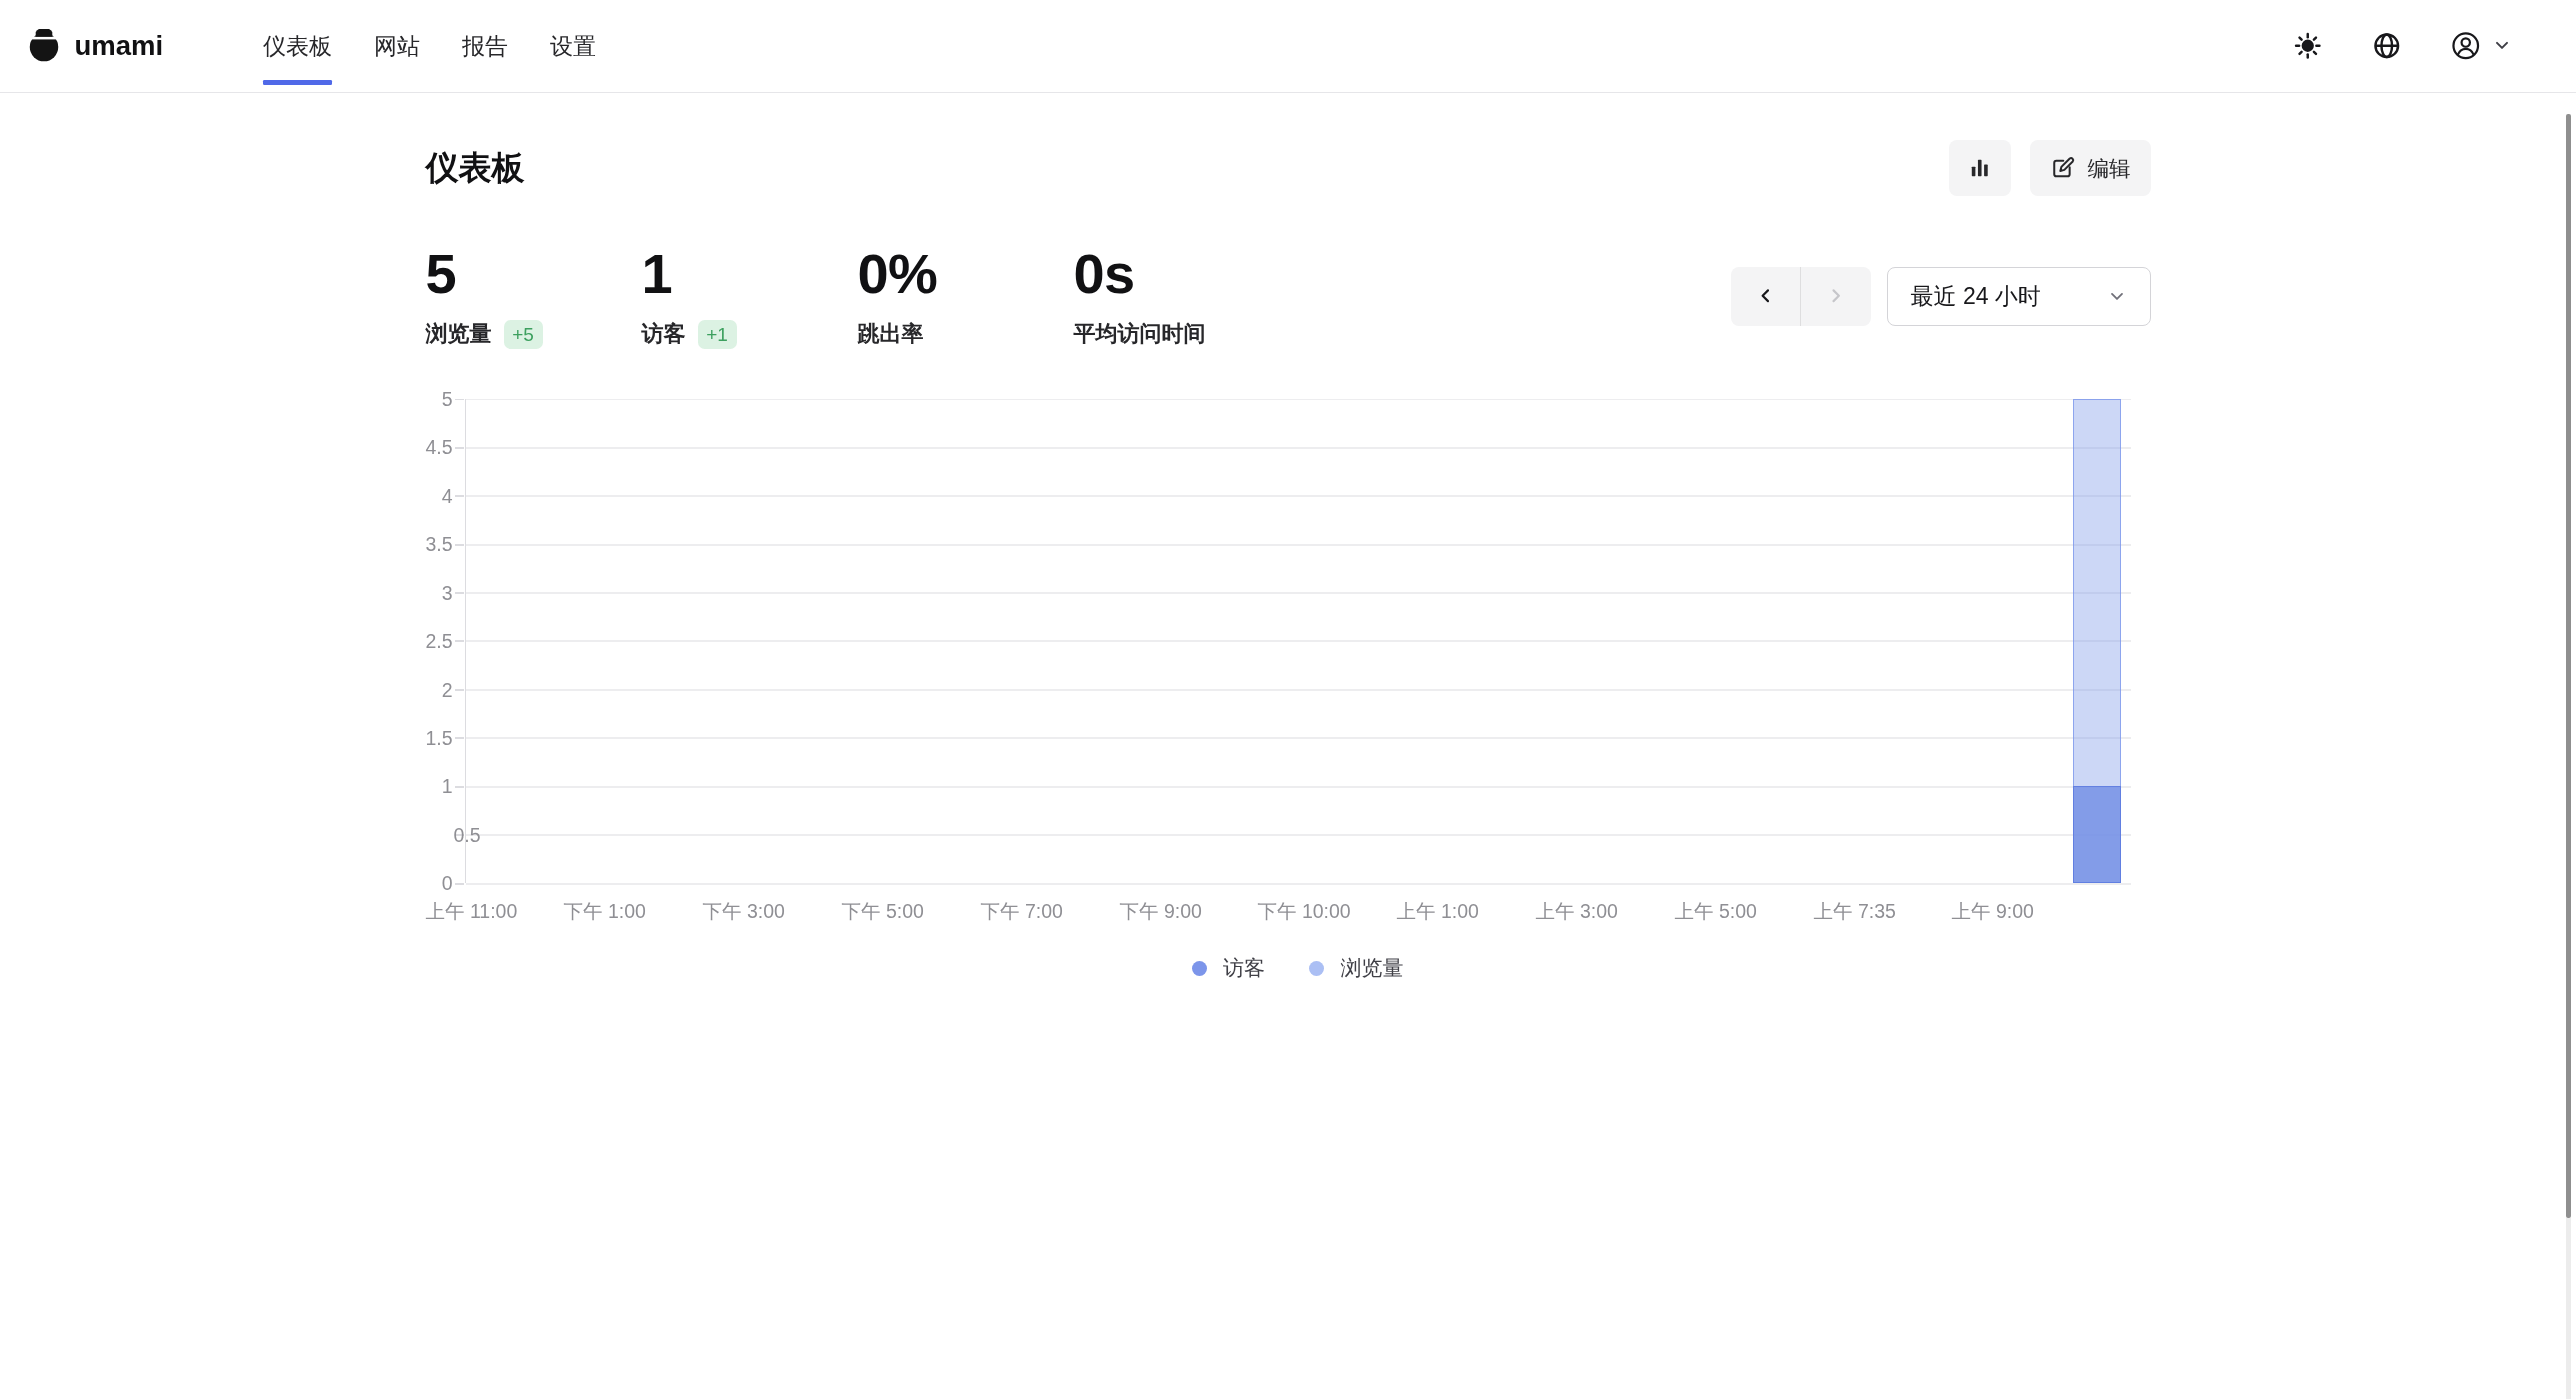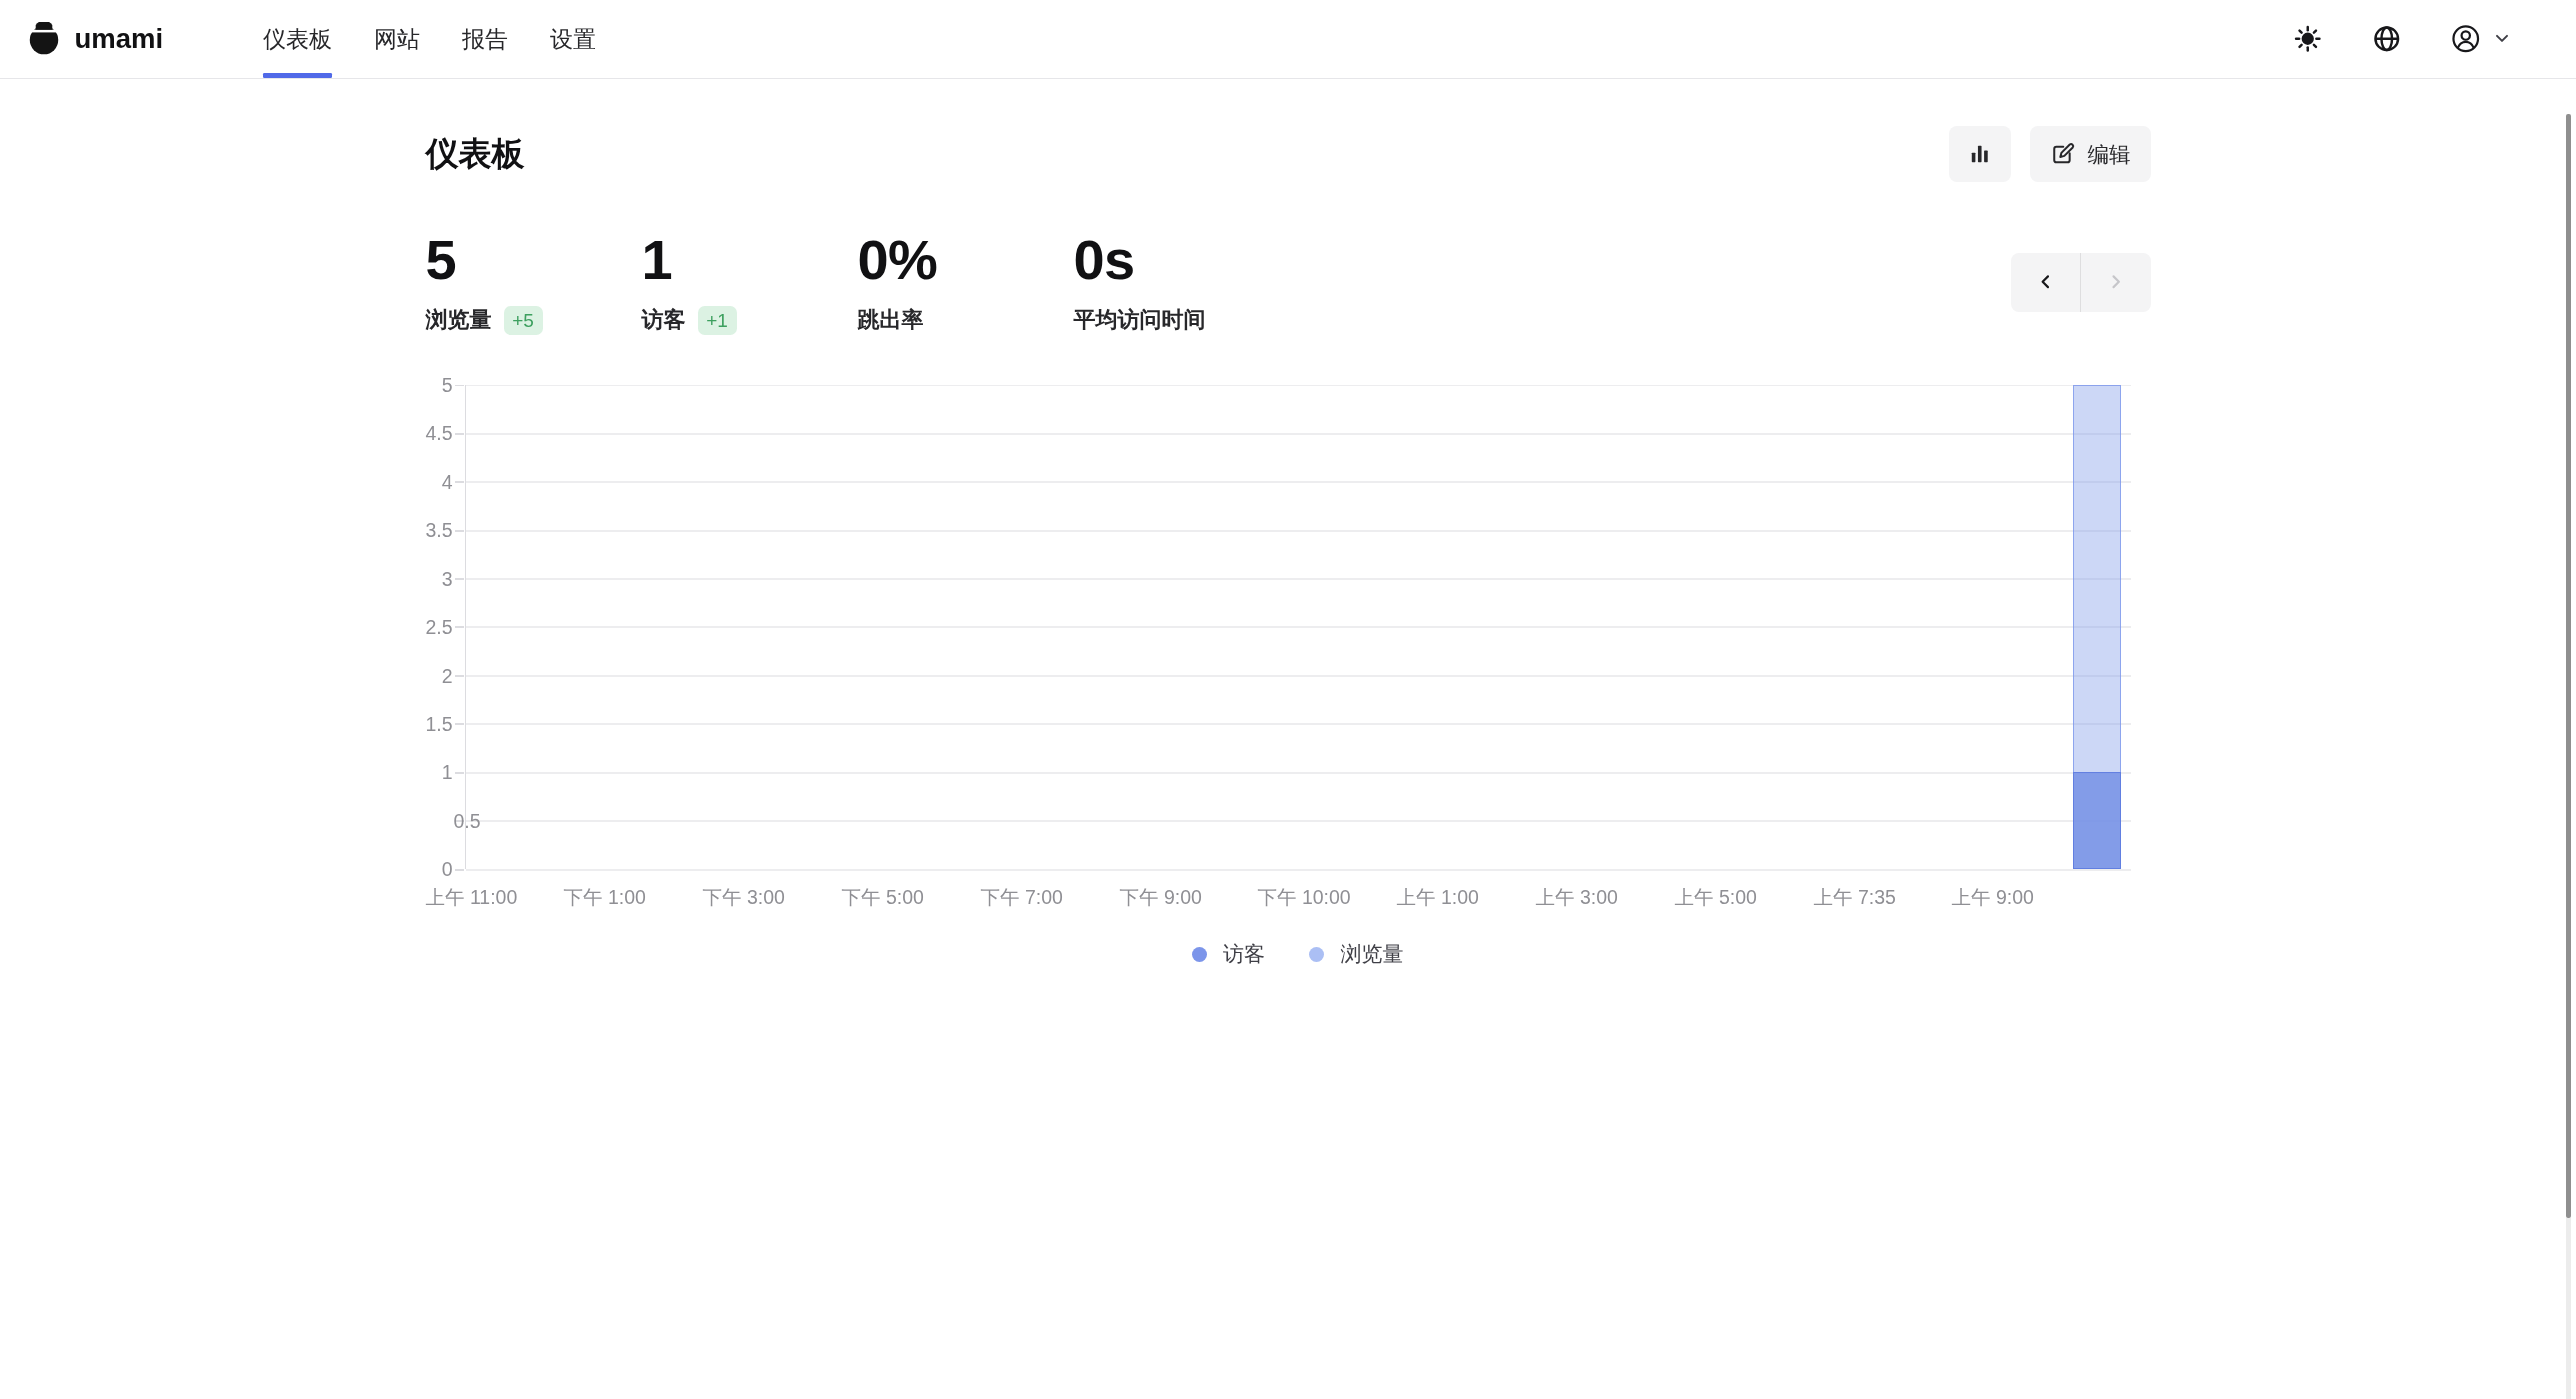--- a/index.html
+++ b/index.html
@@ -3,21 +3,21 @@
 <meta charset="utf-8">
 <style>
   * { box-sizing: border-box; margin: 0; padding: 0; }
   html,body { width:2576px; height:1399px; overflow:hidden; }
   body {
     font-family: "Liberation Sans","DejaVu Sans",sans-serif;
     background:#ffffff; color:#18181b; position:relative;
   }
   
   .navbar {
-    height:79px; display:flex; align-items:center;
+    height:93px; display:flex; align-items:center;
     padding:0 59px 0 27px; border-bottom:1.3px solid #e6e6e9; background:#fff;
   }
   .brand { display:flex; align-items:center; gap:13.4px; }
   .brand svg { width:34px; height:34px; }
   .brand-name { font-size:27.5px; font-weight:700; color:#111113; }
   .nav-menu { display:flex; align-items:stretch; height:79px; margin-left:79px; }
   .nav-item {
     display:flex; align-items:center; padding:0 21px; font-size:23px;
     color:#27272a; position:relative; cursor:pointer; text-decoration:none;
   }
@@ -217,20 +217,26 @@
           <svg viewBox="0 0 24 24" fill="none" stroke="currentColor" stroke-width="2.4" stroke-linecap="round" stroke-linejoin="round">
               <polyline points="14.5,6 8.5,12 14.5,18"></polyline>
             </svg>
         </button>
         <button class="pager-btn next">
           <svg viewBox="0 0 24 24" fill="none" stroke="currentColor" stroke-width="2.4" stroke-linecap="round" stroke-linejoin="round">
               <polyline points="9.5,6 15.5,12 9.5,18"></polyline>
             </svg>
         </button>
       </div>
+      <button class="dropdown">
+        <span>最近 24 小时</span>
+        <svg viewBox="0 0 24 24" fill="none" stroke="currentColor" stroke-width="2.2" stroke-linecap="round" stroke-linejoin="round">
+            <polyline points="6,9.5 12,15.5 18,9.5"></polyline>
+          </svg>
+      </button>
     </div>
   </div>
 
   <div class="chart">
     <div class="plot" id="plot">
         <div class="gridline" style="top: 484px;"></div>
         <div class="gridline" style="top: 435px;"></div>
         <div class="gridline" style="top: 387px;"></div>
         <div class="gridline" style="top: 338px;"></div>
         <div class="gridline" style="top: 290px;"></div>

